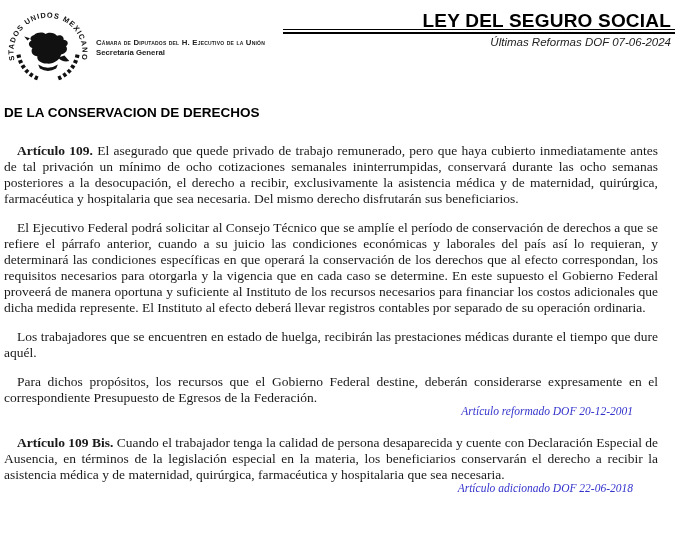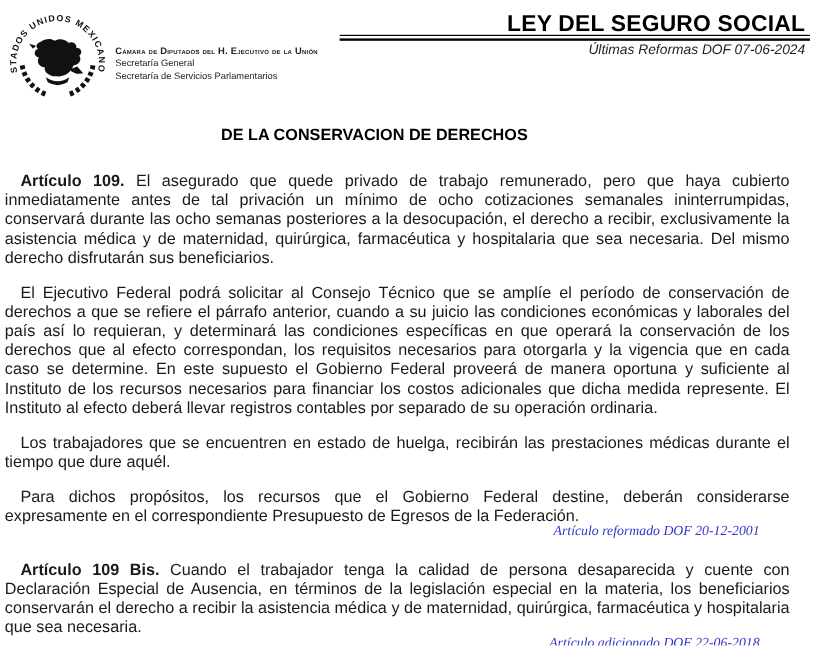--- a/index.html
+++ b/index.html
@@ -6,40 +6,40 @@
   body{
     width:681px;height:538px;position:relative;overflow:hidden;
     background:#ffffff;color:#1a1a1a;
     font-family:"Liberation Sans", sans-serif;
     -webkit-font-smoothing:antialiased;
   }
   
   .logo{position:absolute;left:7px;top:7px;width:82px;height:82px;}
   .inst{position:absolute;left:96px;top:37px;line-height:10px;font-size:7.8px;color:#222;}
   .inst .l1{font-weight:bold;font-variant:small-caps;letter-spacing:.2px;line-height:11px;}
-  .inst .l2,.inst .l3{line-height:10.5px;}
+  .inst .l2,.inst .l3{line-height:10.5px;font-weight:bold;}
   .law-title{
     position:absolute;top:14px;right:10px;
     font-size:19px;font-weight:bold;line-height:14px;letter-spacing:.2px;color:#000;
   }
   .last-reform{
     position:absolute;top:36px;right:10px;
     font-size:11.5px;font-style:italic;line-height:12px;color:#222;
   }
   .rule-thin{position:absolute;left:283px;top:29px;width:392px;height:1px;background:#000;}
   .rule-thick{position:absolute;left:283px;top:32px;width:392px;height:2px;background:#000;}
   
   .body-col{position:absolute;left:4px;top:105px;width:654px;}
   .section-heading{
-    margin:0;padding:0 38px 0 0;text-align:center;
+    margin:0;padding:0 38px 0 0;
     font-size:13.5px;font-weight:bold;line-height:16px;color:#000;
   }
   .para{
     margin:13px 0 0 0;text-align:justify;text-indent:13px;
-    font-size:13.5px;line-height:16px;color:#1a1a1a;
+    font-size:13.5px;line-height:16px;color:#1a1a1a;font-family:Liberation Serif, serif;
   }
   .para.first{margin-top:22px;}
   .para.after-annotation{margin-top:17px;}
   .lead{font-weight:bold;}
   .annotation{
     margin:-2px 25px 0 0;text-align:right;
     font-family:"Liberation Serif", serif;font-style:italic;
     font-size:11.5px;line-height:14px;
   }
 </style>
@@ -63,21 +63,20 @@
     </g>
 
     <path d="M14,58 a 38,38 0 0 0 26,30" fill="none" stroke="#111" stroke-width="5" stroke-dasharray="4 3"></path>
     <path d="M86,58 a 38,38 0 0 1 -26,30" fill="none" stroke="#111" stroke-width="5" stroke-dasharray="4 3"></path>
   </svg>
 </div>
 
 <div class="inst">
   <div class="l1">Cámara de Diputados del H. Ejecutivo de la Unión</div>
   <div class="l2">Secretaría General</div>
-  <div class="l3">Secretaría de Servicios Parlamentarios</div>
 </div>
 
 <div class="law-title">LEY DEL SEGURO SOCIAL</div>
 <div class="rule-thin"></div>
 <div class="rule-thick"></div>
 <div class="last-reform">Últimas Reformas DOF 07-06-2024</div>
 
 <div class="body-col">
 
   <h1 class="section-heading">DE LA CONSERVACION DE DERECHOS</h1>

